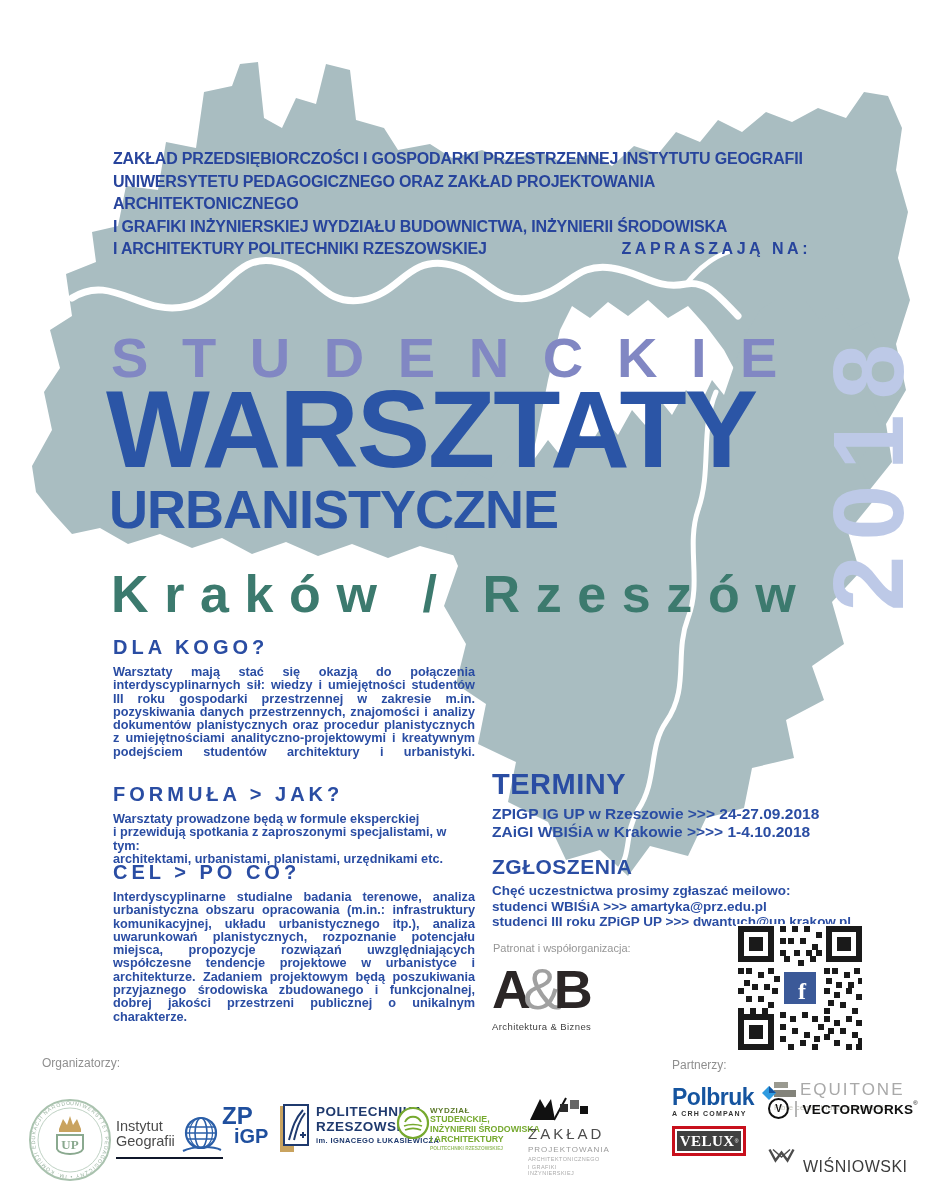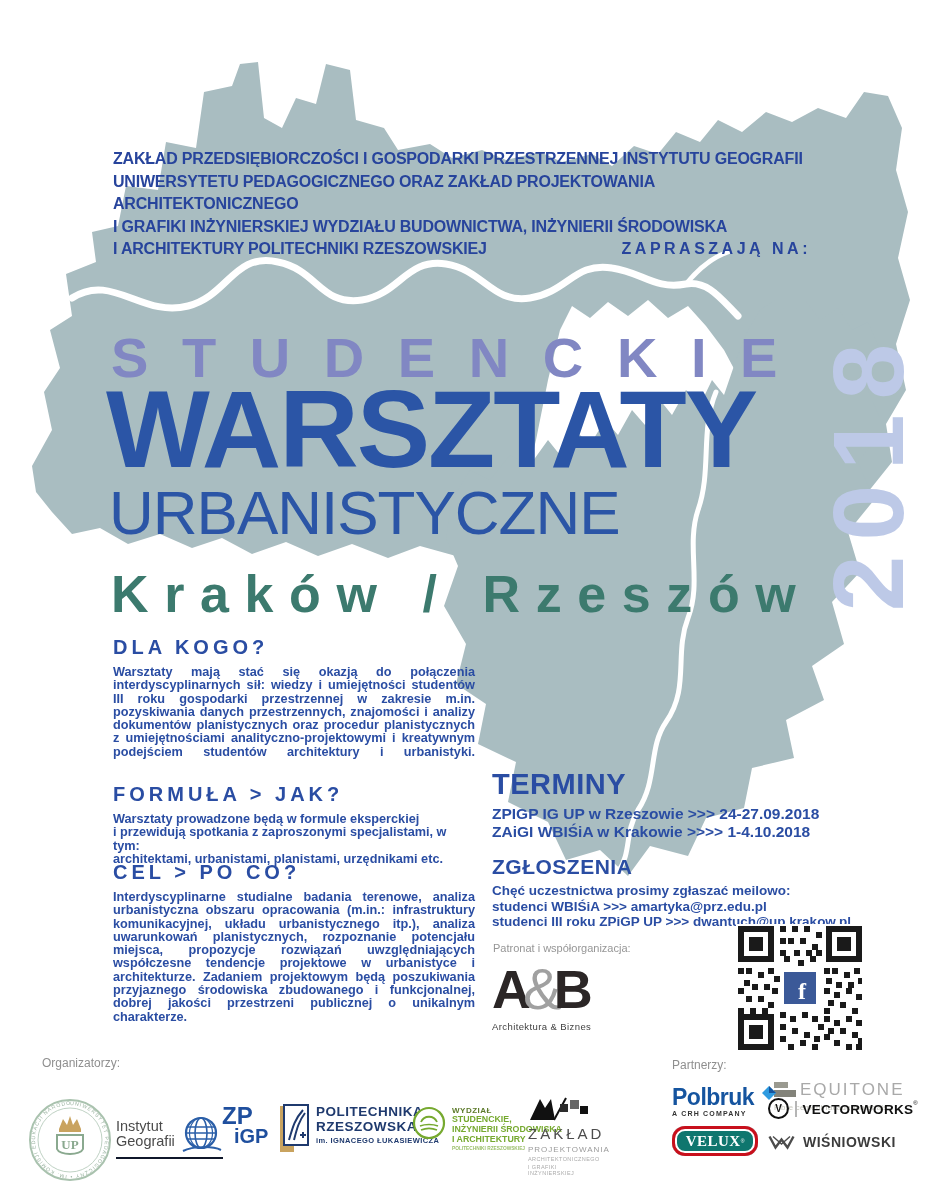--- a/index.html
+++ b/index.html
@@ -15,21 +15,21 @@
   .header-block{left:113px;top:148px;width:698px;color:#27449c;font-weight:bold;
                 font-size:16px;line-height:22.5px;letter-spacing:-0.2px;z-index:3;}
   .header-last{display:flex;justify-content:space-between;align-items:baseline;}
   .invite{letter-spacing:3.5px;}
 
   
   .kicker{left:111px;top:330px;font-size:56px;font-weight:bold;color:#8187c3;
           letter-spacing:0.60em;white-space:nowrap;z-index:3;line-height:1;text-align:right;}
   .main-title{left:106px;top:374px;font-size:110px;font-weight:bold;color:#2b55a6;
           letter-spacing:-2px;white-space:nowrap;z-index:3;line-height:1;}
-  .sub-title{left:109px;top:482px;font-size:62px;font-weight:normal;color:#2b55a6;
+  .sub-title{left:109px;top:482px;font-size:54px;font-weight:bold;color:#2b55a6;
           letter-spacing:-1px;white-space:nowrap;z-index:3;line-height:1;}
   .cities{left:111px;top:568px;font-size:52px;font-weight:bold;color:#3c7a6e;
           letter-spacing:0.30em;white-space:nowrap;z-index:3;line-height:1;}
   .year{left:868px;top:470px;transform:translate(-50%,-50%) rotate(-90deg);
         font-size:100px;font-weight:bold;color:#bdc9e7;letter-spacing:0.15em;
         white-space:nowrap;z-index:2;line-height:1;}
 
   
   .sec{width:362px;color:#2a4da3;z-index:3;}
   .sec h3{margin:0 0 7px 0;font-size:20px;letter-spacing:4px;color:#2a4da3;}
@@ -66,21 +66,21 @@
   .ig{left:116px;top:1114px;z-index:3;display:flex;align-items:center;gap:4px;
       border-bottom:2px solid #0f172a;padding-bottom:3px;}
   .ig-text{font-size:14.5px;color:#4b4b4b;line-height:15px;}
   .zpigp{left:222px;top:1106px;z-index:3;display:flex;gap:12px;}
   .zpigp-zp{font-size:24px;font-weight:bold;color:#1f4f9e;line-height:20px;}
   .zpigp-igp{font-size:20px;font-weight:bold;color:#1f4f9e;margin-left:12px;line-height:20px;}
   .zpigp-bar{width:14px;height:46px;background:#c9a35f;}
   .prz{left:283px;top:1104px;z-index:3;display:flex;gap:7px;align-items:flex-start;}
   .prz-name{font-size:13.5px;font-weight:bold;color:#1f3a6e;line-height:15px;letter-spacing:0.5px;}
   .prz-im{font-size:7.5px;font-weight:bold;color:#1f3a6e;margin-top:2px;letter-spacing:0.4px;}
-  .wbisia{left:412px;top:1106px;z-index:3;display:flex;gap:6px;align-items:flex-start;}
+  .wbisia{left:396px;top:1106px;z-index:3;display:flex;align-items:flex-start;}
   .wbisia-l0{font-size:8px;font-weight:bold;color:#5c7a2a;letter-spacing:0.5px;}
   .wbisia-main{font-size:8.8px;font-weight:bold;color:#76a92f;line-height:9.8px;}
   .wbisia-sub{font-size:4.8px;font-weight:bold;color:#9bbf6a;margin-top:2px;}
   .zpaigi{left:528px;top:1096px;z-index:3;width:70px;text-align:left;}
   .zpaigi-l0{font-size:15px;color:#4c4c4c;letter-spacing:3px;margin-top:3px;}
   .zpaigi-l1{font-size:8px;color:#9a9a9a;letter-spacing:1px;margin-top:3px;}
   .zpaigi-l2{font-size:5.5px;color:#ababab;letter-spacing:0.4px;margin-top:2px;}
 
   
   .equitone{left:774px;top:1080px;z-index:3;}
@@ -91,28 +91,28 @@
   .polbruk-row{display:flex;align-items:flex-start;gap:8px;}
   .polbruk-name{font-size:23px;font-weight:bold;color:#15549f;letter-spacing:-0.5px;line-height:22px;}
   .polbruk-sub{font-size:7px;font-weight:bold;color:#333;letter-spacing:1.2px;margin-top:2px;}
   .vworks{left:768px;top:1098px;z-index:3;display:flex;align-items:center;gap:6px;}
   .vworks-circle{width:17px;height:17px;border:2px solid #111;border-radius:50%;
                  display:flex;align-items:center;justify-content:center;
                  font-size:10px;font-weight:bold;color:#111;}
   .vworks-div{width:1.5px;height:16px;background:#b5b5b5;}
   .vworks-name{font-size:13.5px;font-weight:bold;color:#111;letter-spacing:0.3px;}
   .vworks-reg{font-size:6px;vertical-align:top;}
-  .velux{left:672px;top:1126px;z-index:3;width:86px;height:30px;background:#0f766e;
+  .velux{left:672px;top:1126px;z-index:3;width:74px;height:30px;background:#404040;
          box-shadow:inset 0 0 0 3px #c8101c, inset 0 0 0 5px #fff;
-         display:flex;align-items:center;justify-content:center;border-radius:13px;}
+         display:flex;align-items:center;justify-content:center;}
   .velux-name{color:#fff;font-family:"Liberation Serif",serif;font-weight:bold;
               font-size:15px;letter-spacing:0.5px;}
   .velux-reg{color:#fff;font-size:5px;vertical-align:top;}
   .wisn{left:768px;top:1134px;z-index:3;display:flex;align-items:center;gap:8px;}
-  .wisn-name{font-size:14px;font-weight:bold;color:#3c3c3c;letter-spacing:0.5px;}
+  .wisn-name{font-size:16px;font-weight:normal;color:#3c3c3c;letter-spacing:0.5px;margin-top:24px;}
 </style>
 </head>
 <body>
 
 <div class="poster">
 
   <svg class="map-layer" viewBox="0 0 928 1200">
     <path fill="#a9bdc1" d="M32 466 L52 430 L44 392 L60 368 L50 330 L72 316 L66 274 L96 262 L92 232 L118 226 L126 186 L158 190 L166 142 L196 148 L204 92 L232 86 L240 64 L258 62 L264 118 L282 128 L296 98 L316 104 L326 64 L350 70 L356 120 L384 128 L398 150 L430 144 L452 158 L482 150 L506 160 L540 152 L562 162 L592 154 L612 166 L634 146 L658 154 L676 132 L700 142 L718 120 L742 132 L766 112 L792 122 L818 108 L846 118 L864 92 L888 96 L902 128 L896 170 L908 212 L898 258 L910 300 L896 344 L906 390 L886 424 L892 462 L868 492 L836 508 L800 488 L780 452 L758 420 L740 380 L724 350 L706 326 L688 306 L668 318 L648 300 L628 316 L608 302 L590 318 L572 306 L560 330 L548 380 L536 440 L524 490 L508 530 L484 548 L456 556 L420 546 L388 558 L352 544 L318 556 L286 542 L252 554 L222 538 L192 548 L160 534 L128 544 L100 528 L72 534 L52 512 L36 492 Z"></path>
     <path fill="#a9bdc1" d="M452 500 L470 470 L490 480 L510 455 L530 465 L548 440 L560 455 L575 430 L590 445 L605 420 L618 435 L632 410 L645 425 L660 400 L672 415 L686 390 L700 405 L712 380 L724 395 L736 360 L748 330 L760 310 L775 300 L790 315 L805 300 L820 320 L838 308 L852 330 L868 322 L880 350 L868 390 L884 428 L858 462 L874 500 L848 532 L860 572 L832 602 L844 644 L812 666 L824 700 L786 720 L794 758 L752 768 L744 808 L706 818 L688 856 L650 846 L628 876 L600 850 L566 860 L548 822 L508 802 L516 762 L478 744 L486 704 L456 684 L466 644 L444 606 L458 566 L446 538 Z"></path>
     <path fill="none" stroke="#ffffff" stroke-width="7" stroke-linecap="round" d="M72 298 C112 272 142 318 188 306 C228 296 234 252 278 262 C318 270 320 306 362 300 C400 294 406 258 446 264 C484 270 492 304 530 298 C568 292 574 262 612 268 C642 272 654 290 686 284 C708 280 722 300 738 316"></path>

